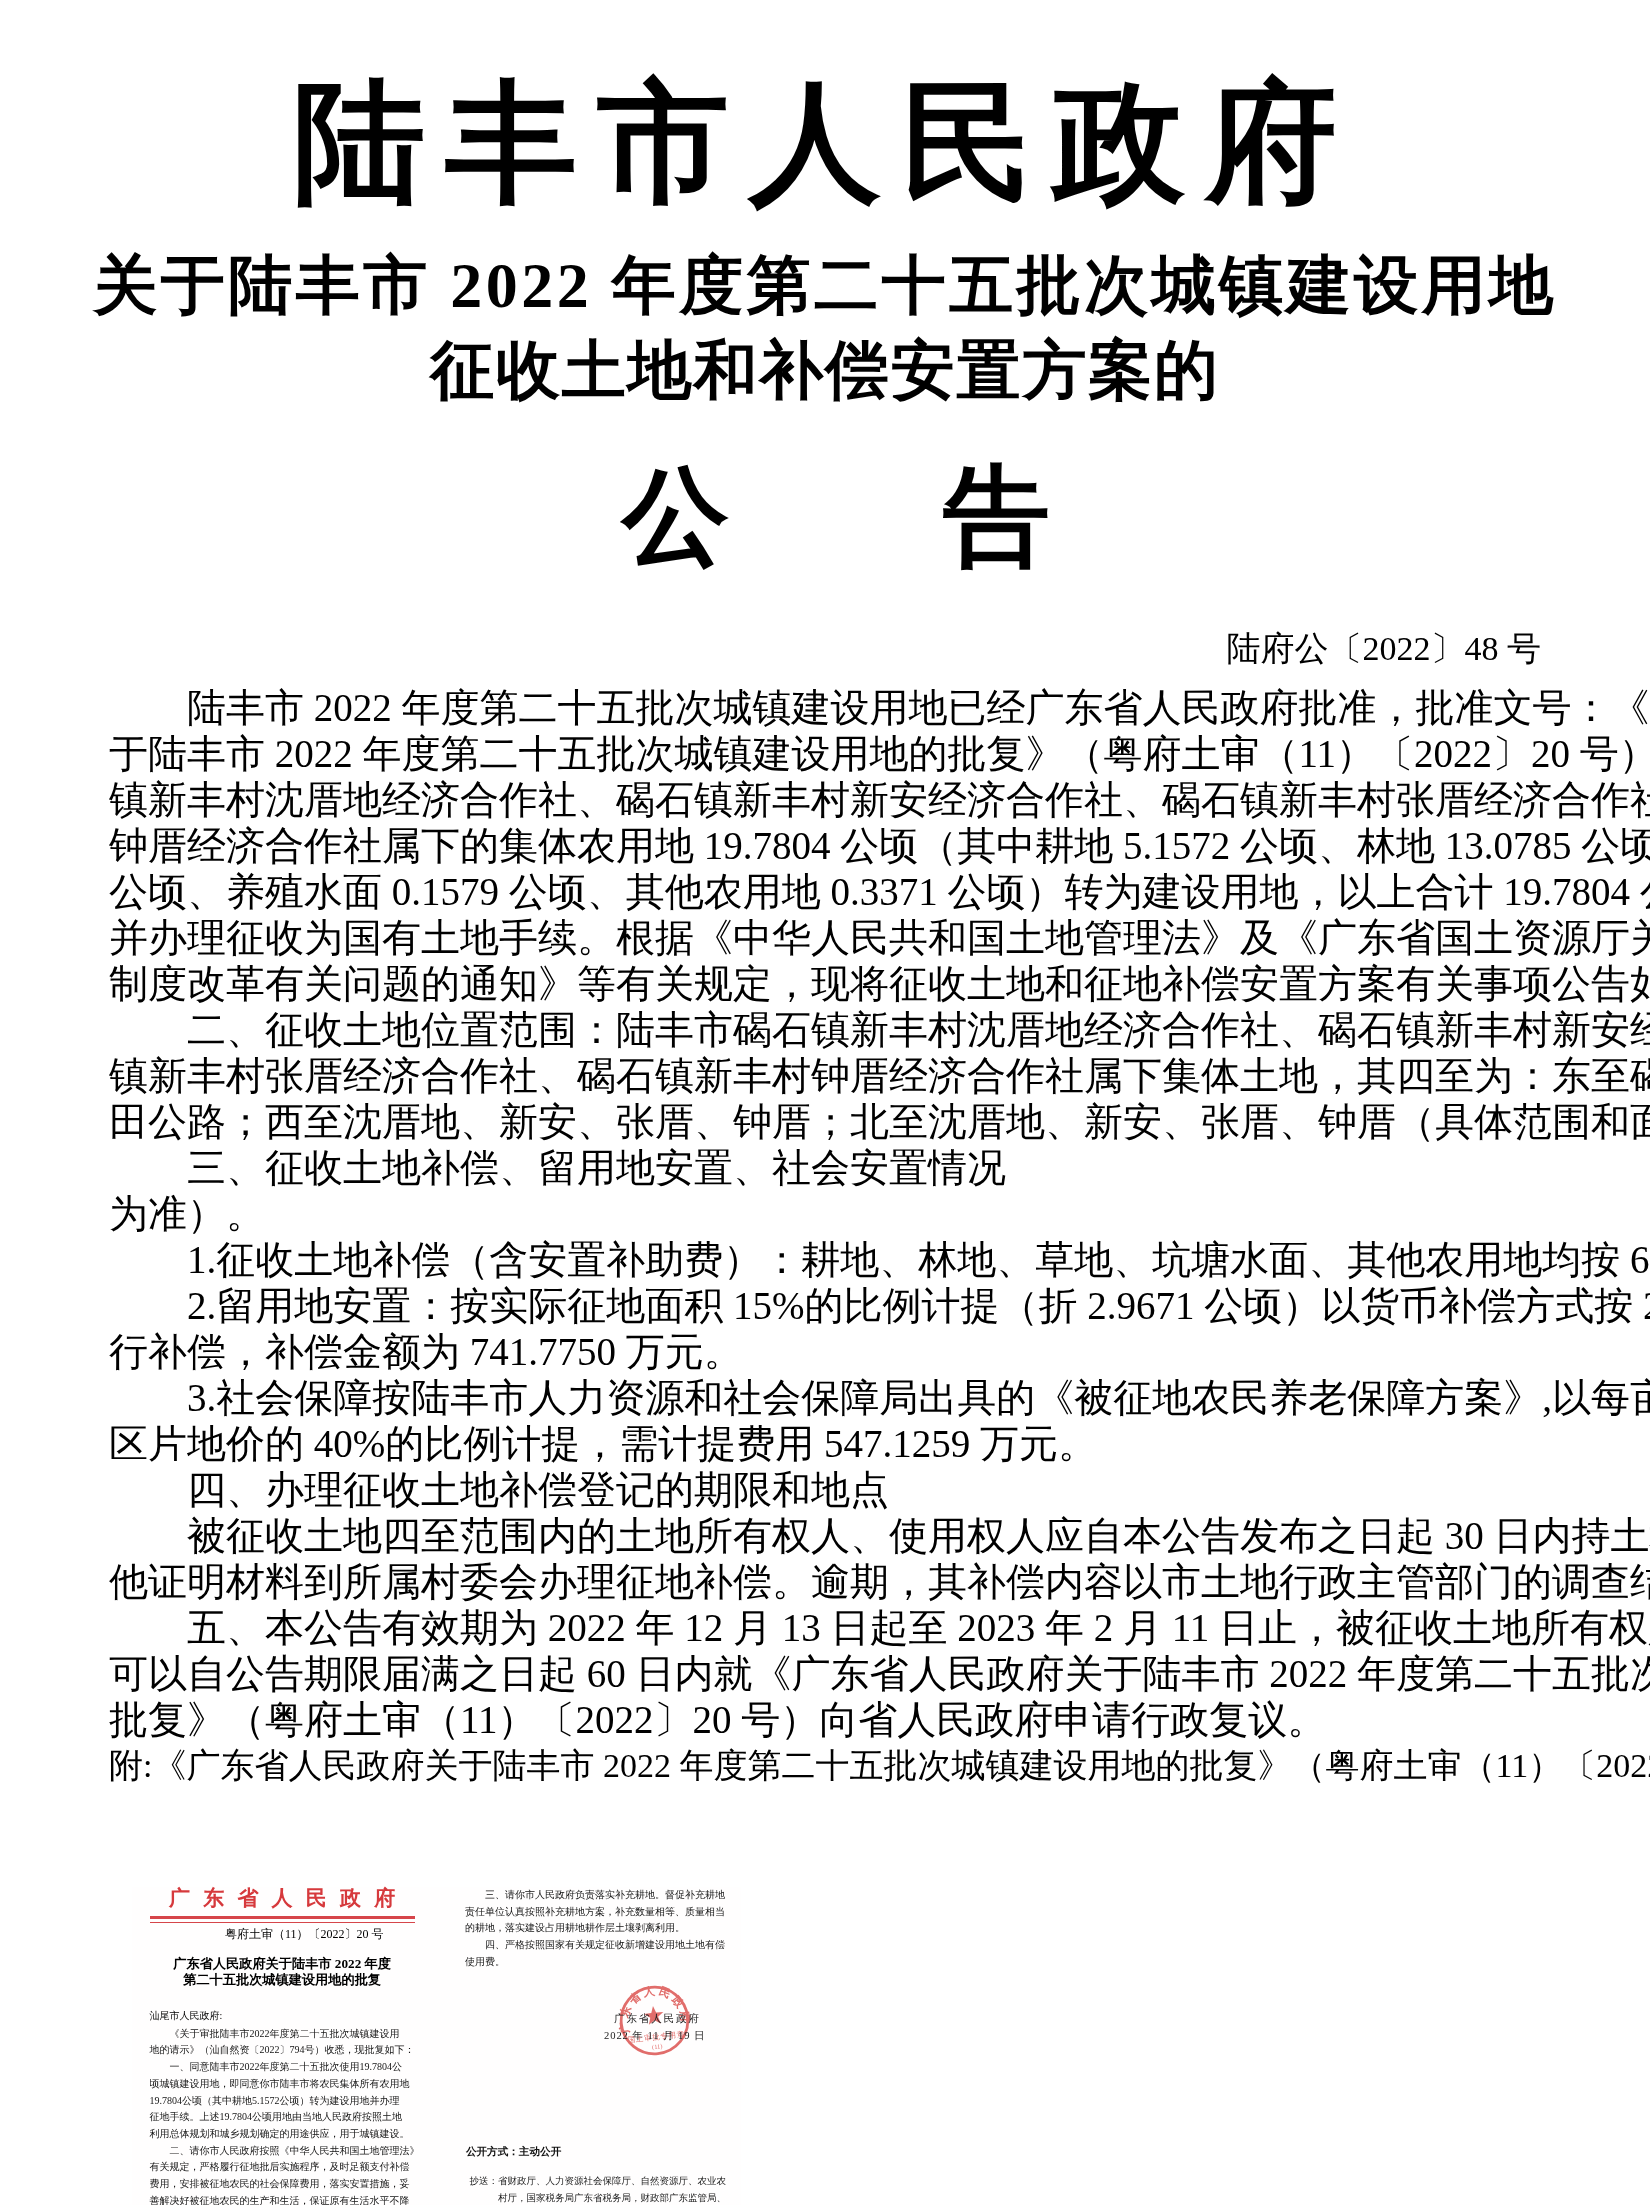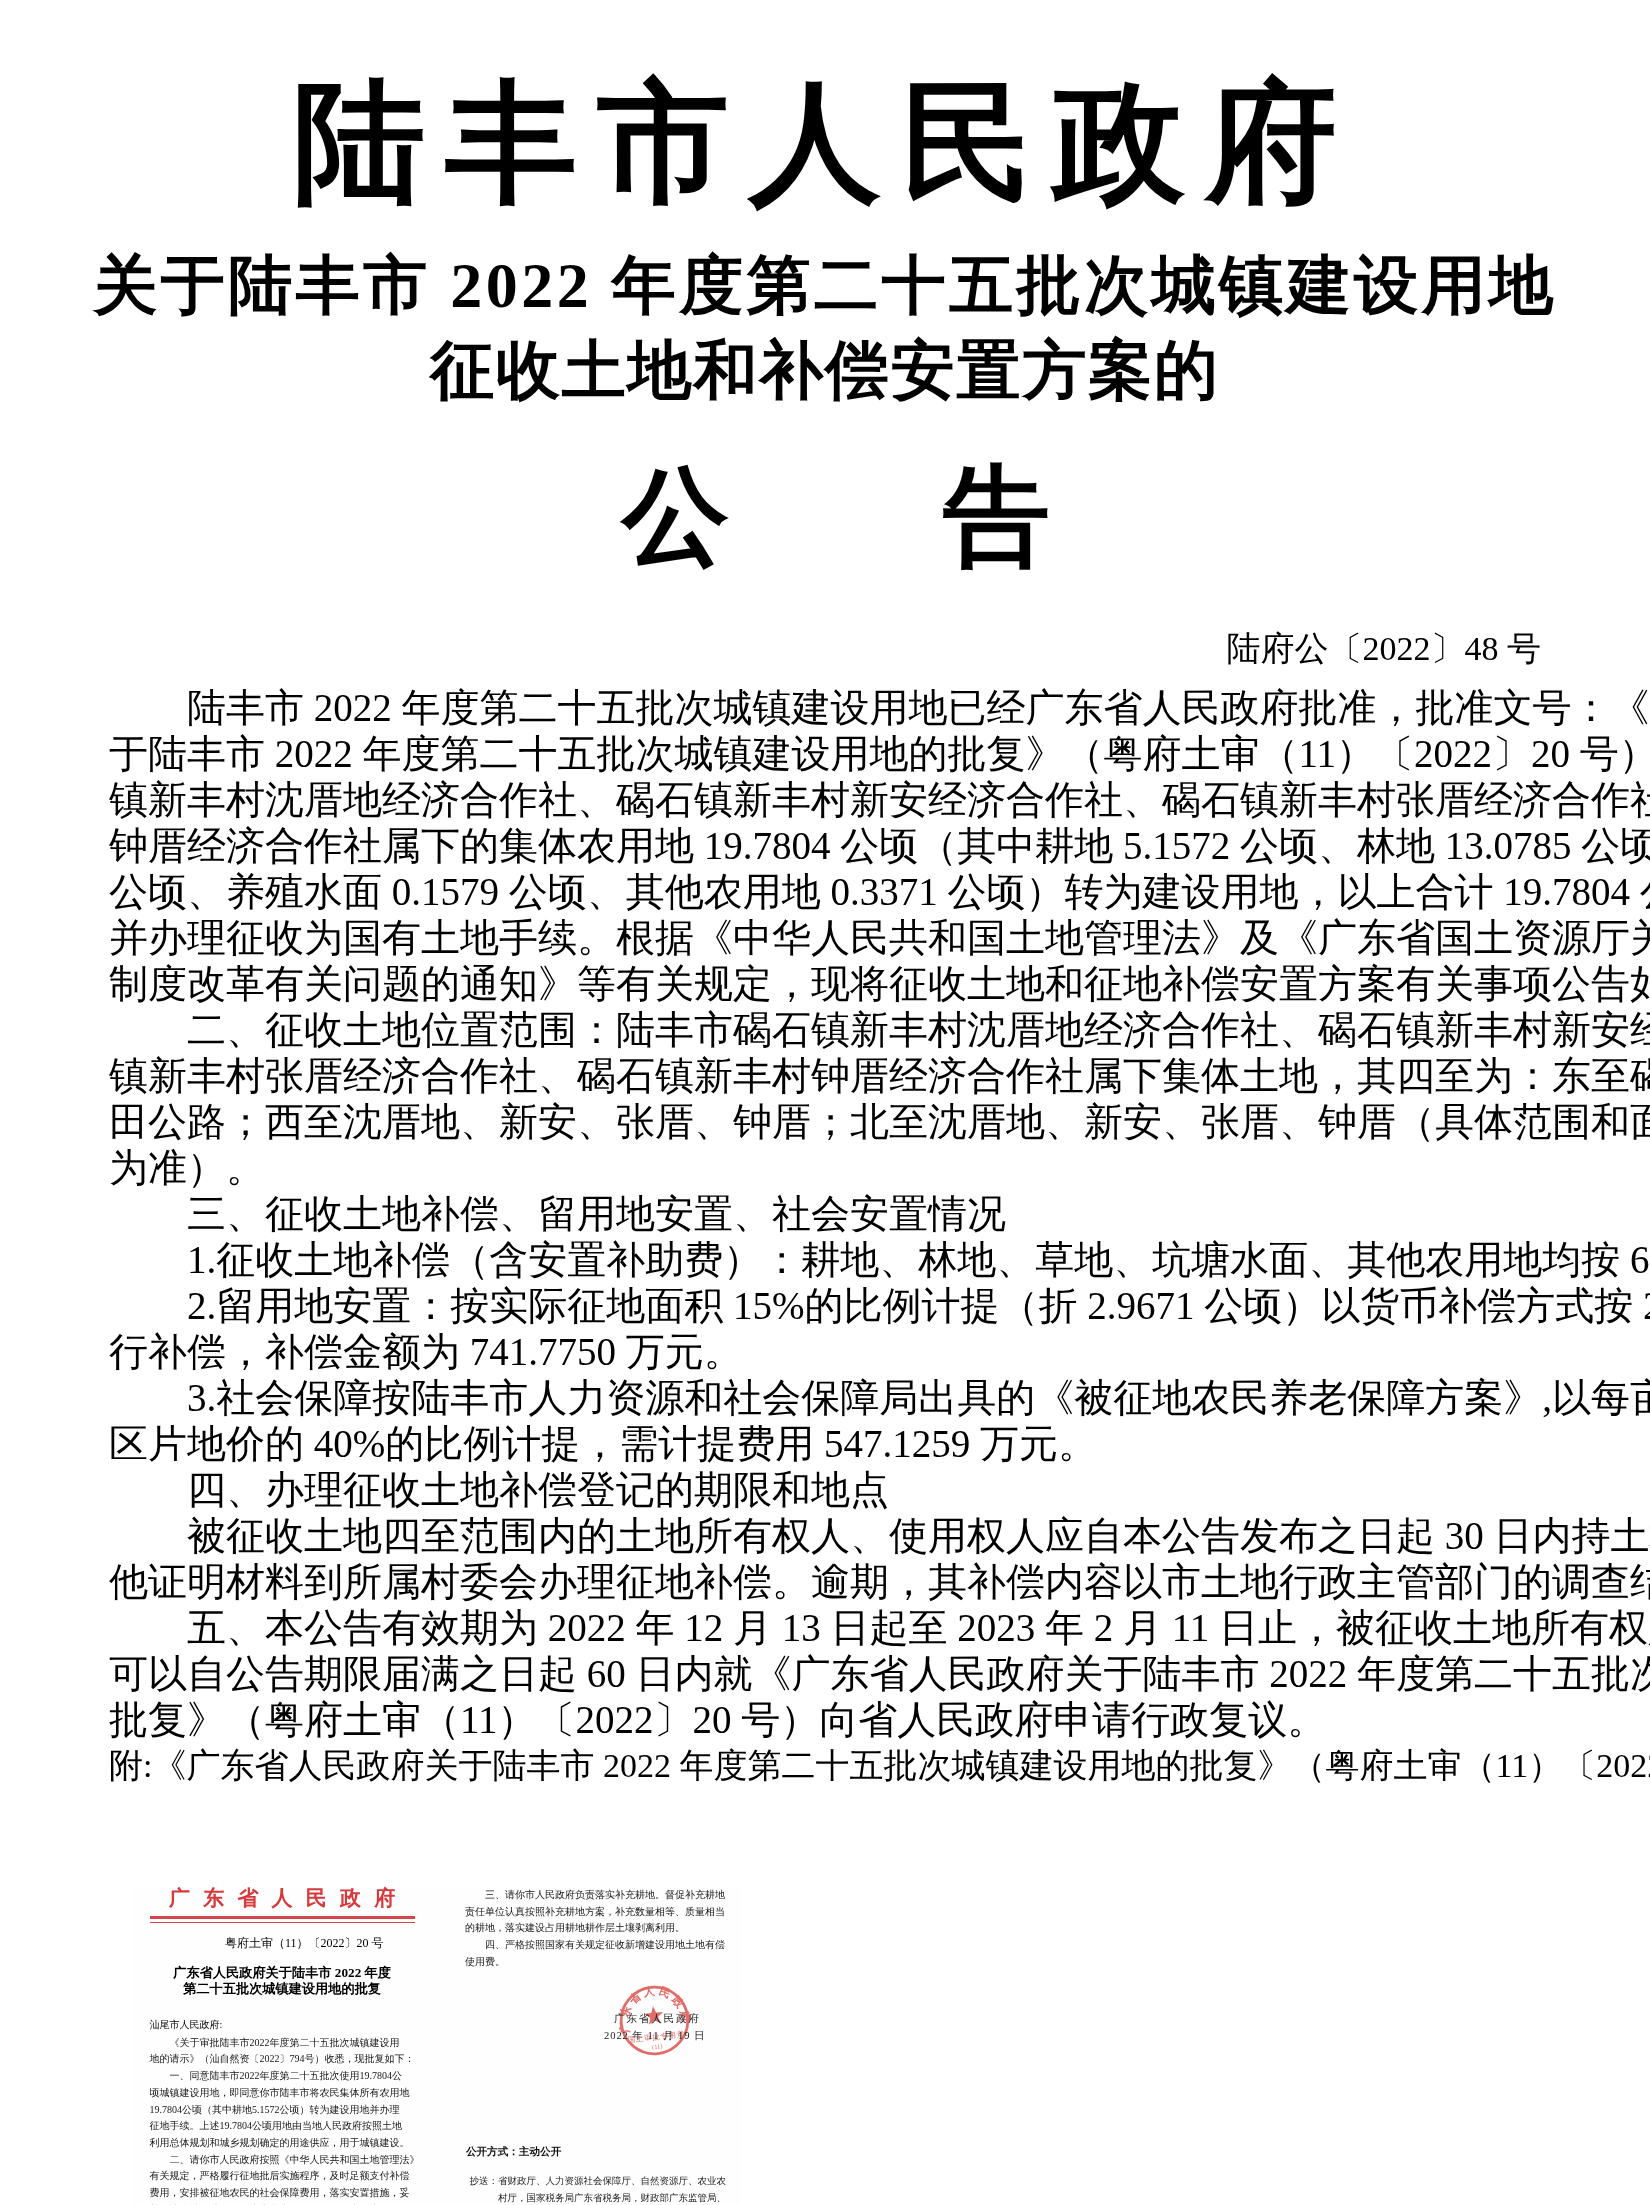--- a/index.html
+++ b/index.html
@@ -41,21 +41,21 @@
   .body-block .sm{font-size:34px;}
 
   
   .attach{position:absolute;left:132px;top:1887px;width:609px;height:397px;background:#fffefe;}
   .attach-left{position:absolute;left:17.6px;top:0;width:265px;}
   .a-header{
     margin-top:0;text-align:center;color:#d6393c;font-weight:bold;
     font-size:21px;line-height:23px;letter-spacing:13.2px;text-indent:13.2px;white-space:nowrap;
   }
   .a-rule{margin-top:6.2px;height:2.6px;border-top:3.1px solid #d6454a;border-bottom:1.3px solid #d6454a;}
-  .a-docno{margin-top:14px;text-align:right;padding-right:31px;font-size:12px;line-height:13.2px;white-space:nowrap;}
+  .a-docno{margin-top:5px;text-align:right;padding-right:31px;font-size:12px;line-height:13.2px;white-space:nowrap;}
   .a-title{margin-top:15px;text-align:center;font-weight:bold;font-size:13.2px;line-height:16px;}
   .a-recipient{margin-top:21px;font-size:10px;line-height:13.2px;}
   .a-lines{margin-top:3.5px;}
   .a-lines .ln, .ar-lines .ln{font-size:10px;line-height:16.7px;white-space:nowrap;color:#151515;}
   .a-lines .ind, .ar-lines .ind{text-indent:2em;}
   .attach-right{position:absolute;left:333px;top:0;width:276px;height:397px;}
   .a-public{position:absolute;left:0.9px;top:258px;font-size:10.6px;font-weight:bold;
     font-family:"Liberation Sans","DejaVu Sans",sans-serif;white-space:nowrap;color:#111;}
   .a-cc{position:absolute;left:4.4px;top:286px;width:271px;}
   .a-cc .cc-ln{font-size:9.5px;line-height:16.5px;white-space:nowrap;color:#1a1a1a;}
@@ -81,22 +81,22 @@
       <div class="ln ind">陆丰市 2022 年度第二十五批次城镇建设用地已经广东省人民政府批准，批准文号：《广东省人民政府关</div>
       <div class="ln">于陆丰市 2022 年度第二十五批次城镇建设用地的批复》（粤府土审（11）〔2022〕20 号），同意将我市碣石</div>
       <div class="ln">镇新丰村沈厝地经济合作社、碣石镇新丰村新安经济合作社、碣石镇新丰村张厝经济合作社、碣石镇新丰村</div>
       <div class="ln">钟厝经济合作社属下的集体农用地 19.7804 公顷（其中耕地 5.1572 公顷、林地 13.0785 公顷、草地 1.0497</div>
       <div class="ln">公顷、养殖水面 0.1579 公顷、其他农用地 0.3371 公顷）转为建设用地，以上合计 19.7804 公顷集体土地一</div>
       <div class="ln">并办理征收为国有土地手续。根据《中华人民共和国土地管理法》及《广东省国土资源厅关于深入开展征地</div>
       <div class="ln">制度改革有关问题的通知》等有关规定，现将征收土地和征地补偿安置方案有关事项公告如下：</div>
       <div class="ln ind">二、征收土地位置范围：陆丰市碣石镇新丰村沈厝地经济合作社、碣石镇新丰村新安经济合作社、碣石</div>
       <div class="ln">镇新丰村张厝经济合作社、碣石镇新丰村钟厝经济合作社属下集体土地，其四至为：东至碣田公路；南至碣</div>
       <div class="ln">田公路；西至沈厝地、新安、张厝、钟厝；北至沈厝地、新安、张厝、钟厝（具体范围和面积以实测红线图</div>
+      <div class="ln ind">三、征收土地补偿、留用地安置、社会安置情况</div>
       <div class="ln">为准）。</div>
-      <div class="ln ind">三、征收土地补偿、留用地安置、社会安置情况</div>
       <div class="ln ind">1.征收土地补偿（含安置补助费）：耕地、林地、草地、坑塘水面、其他农用地均按 69.15 元/㎡进行补偿。</div>
       <div class="ln ind">2.留用地安置：按实际征地面积 15%的比例计提（折 2.9671 公顷）以货币补偿方式按 250 万元/公顷进</div>
       <div class="ln">行补偿，补偿金额为 741.7750 万元。</div>
       <div class="ln ind">3.社会保障按陆丰市人力资源和社会保障局出具的《被征地农民养老保障方案》,以每亩征收农用地综合</div>
       <div class="ln">区片地价的 40%的比例计提，需计提费用 547.1259 万元。</div>
       <div class="ln ind">四、办理征收土地补偿登记的期限和地点</div>
       <div class="ln ind">被征收土地四至范围内的土地所有权人、使用权人应自本公告发布之日起 30 日内持土地权属证书或其</div>
       <div class="ln">他证明材料到所属村委会办理征地补偿。逾期，其补偿内容以市土地行政主管部门的调查结果为准。</div>
       <div class="ln ind">五、本公告有效期为 2022 年 12 月 13 日起至 2023 年 2 月 11 日止，被征收土地所有权人及相关权利人</div>
       <div class="ln">可以自公告期限届满之日起 60 日内就《广东省人民政府关于陆丰市 2022 年度第二十五批次城镇建设用地的</div>

